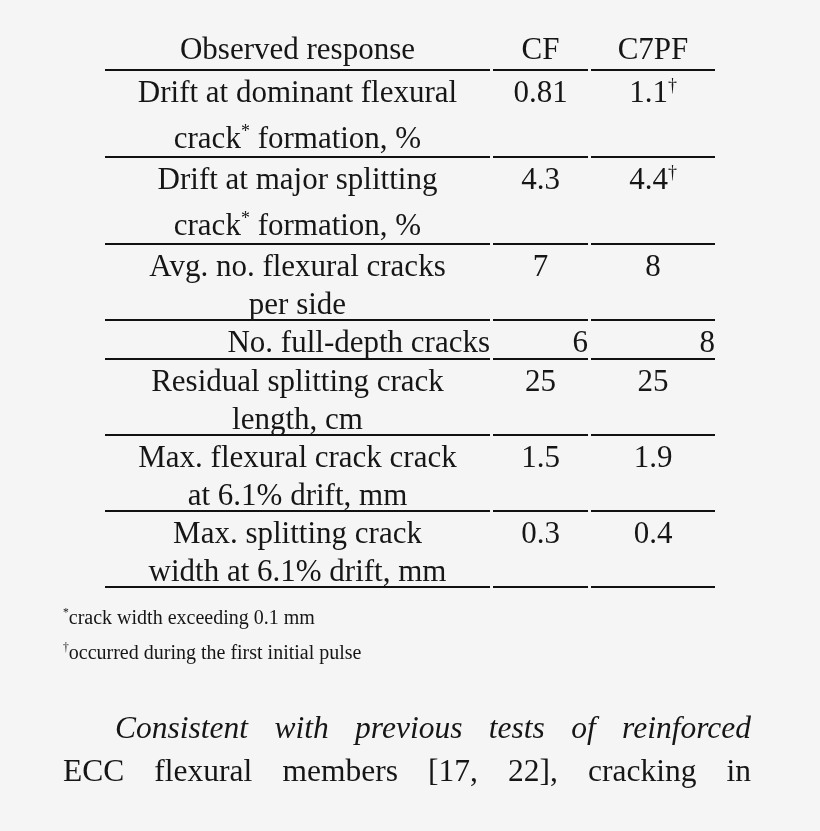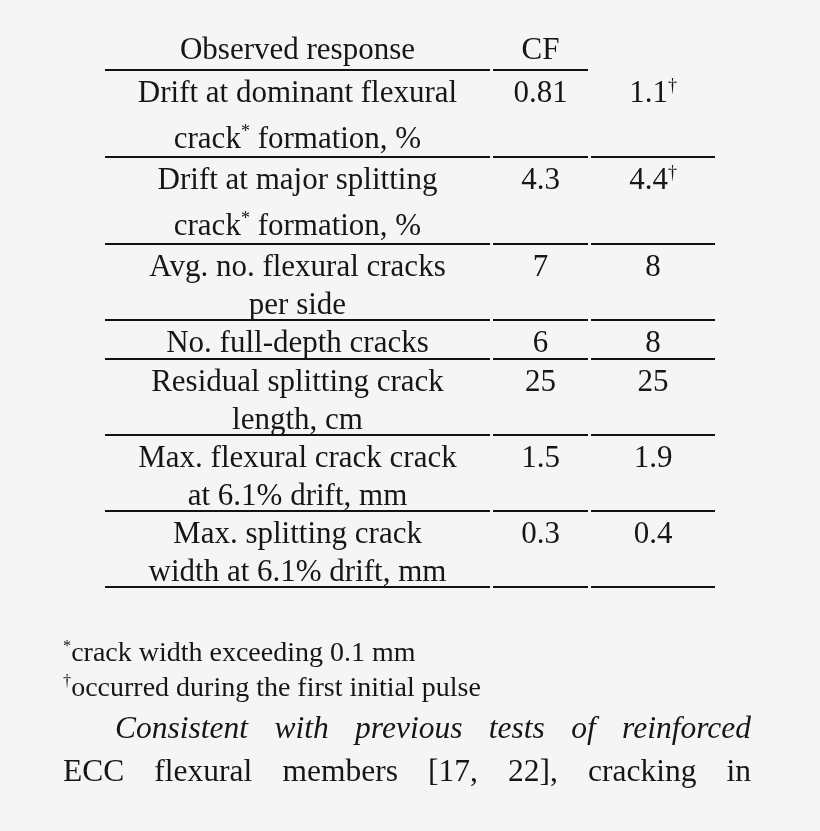--- a/index.html
+++ b/index.html
@@ -32,34 +32,34 @@
   }
   .cell {
     box-sizing: border-box;
     border-bottom: 2px solid #111;
     text-align: center;
     padding-top: 2px;
   }
   .thead-row .cell { height: 43px; }
   .row-tall  .cell { height: 87px; }
   .row-two   .cell { height: 76px; }
-  .row-single .cell { height: 39px; }
+  .row-single .cell { height: 39px; text-align: right; }
   .l2sup { margin-top: 8px; }
 
   sup {
     font-size: 58%;
     line-height: 0;
   }
 
   
   .fnotes {
     position: absolute;
     left: 63px;
-    top: 634px;
-    font-size: 28px;
+    top: 600px;
+    font-size: 20px;
     line-height: 35px;
   }
 
   
   .paragraph {
     position: absolute;
     left: 63px;
     top: 706px;
     width: 688px;
     font-size: 31.5px;
@@ -75,20 +75,21 @@
     font-style: italic;
   }
 </style>
 </head>
 <body>
 
 <div class="table" id="results-table">
     <div class="thead-row">
       <div class="cell">Observed response</div>
       <div class="cell">CF</div>
+      <div class="cell">C7PF</div>
     </div>
     <div class="trow row-tall">
       <div class="cell">
         <div class="l1">Drift at dominant flexural</div>
         <div class="l2 l2sup"><span>crack</span><sup>*</sup><span> formation, %</span></div>
       </div>
       <div class="cell"><span>0.81</span></div>
       <div class="cell"><span>1.1</span><sup>†</sup></div>
     </div>
     <div class="trow row-tall">

